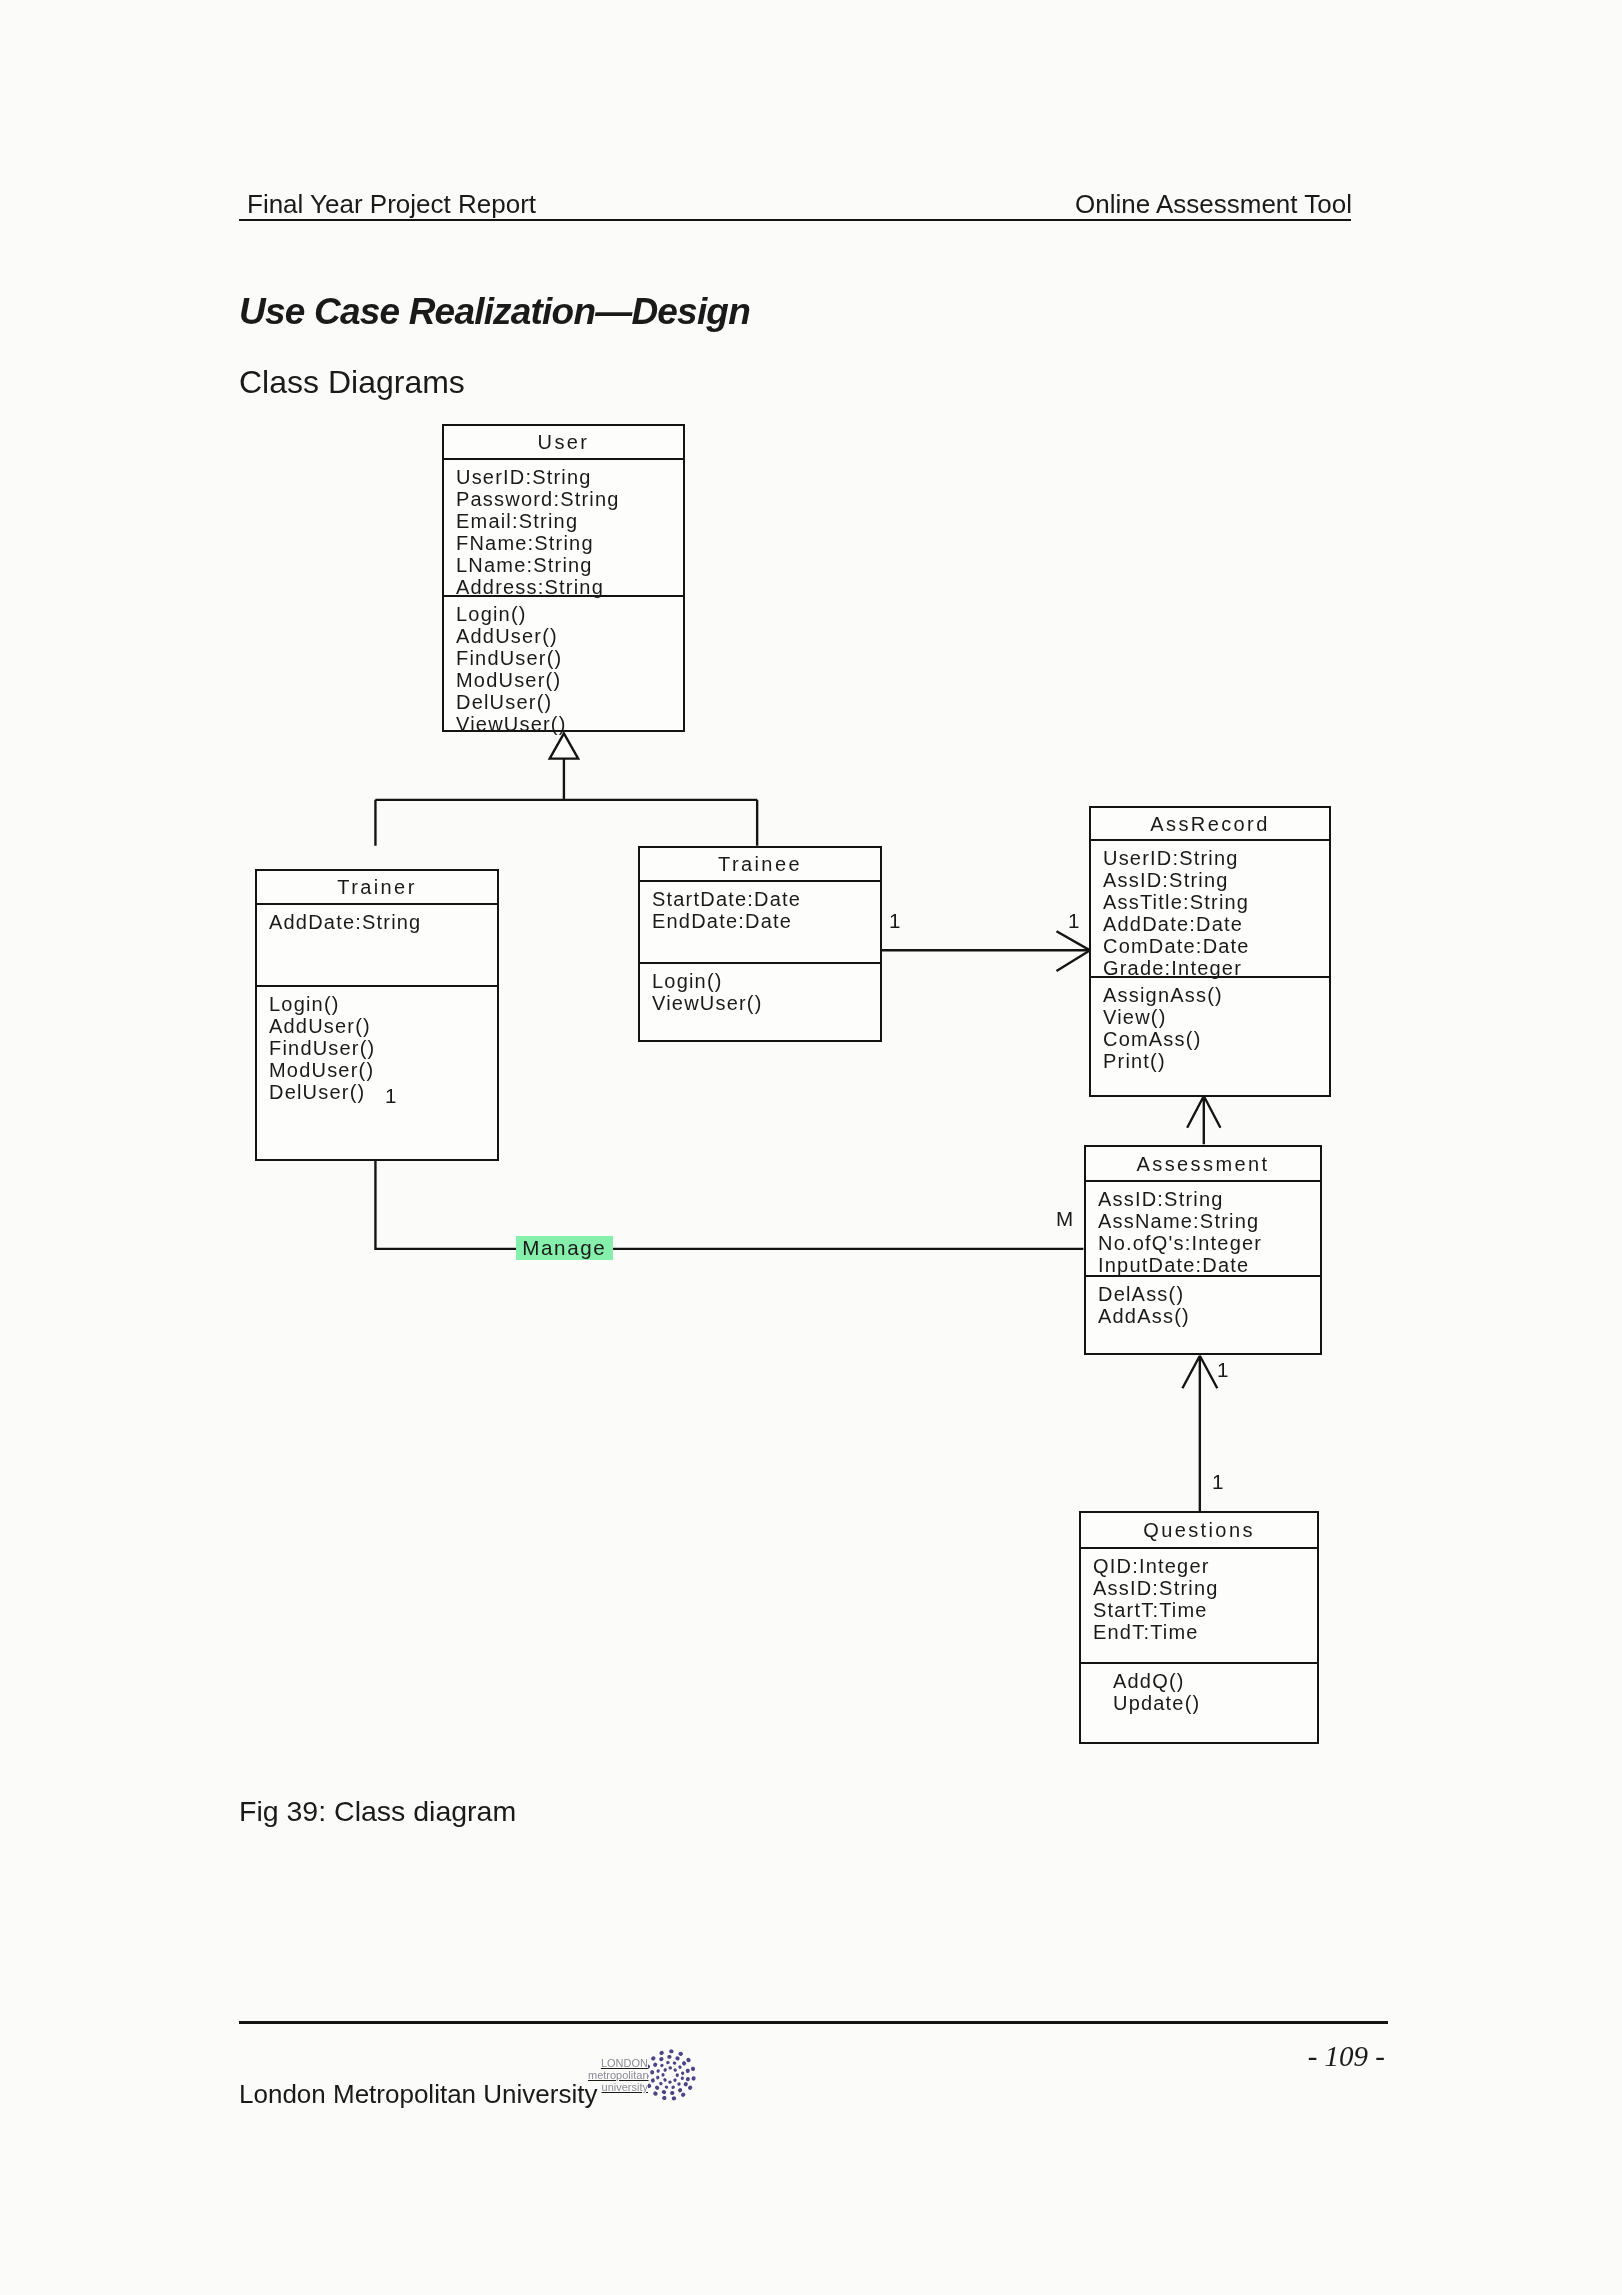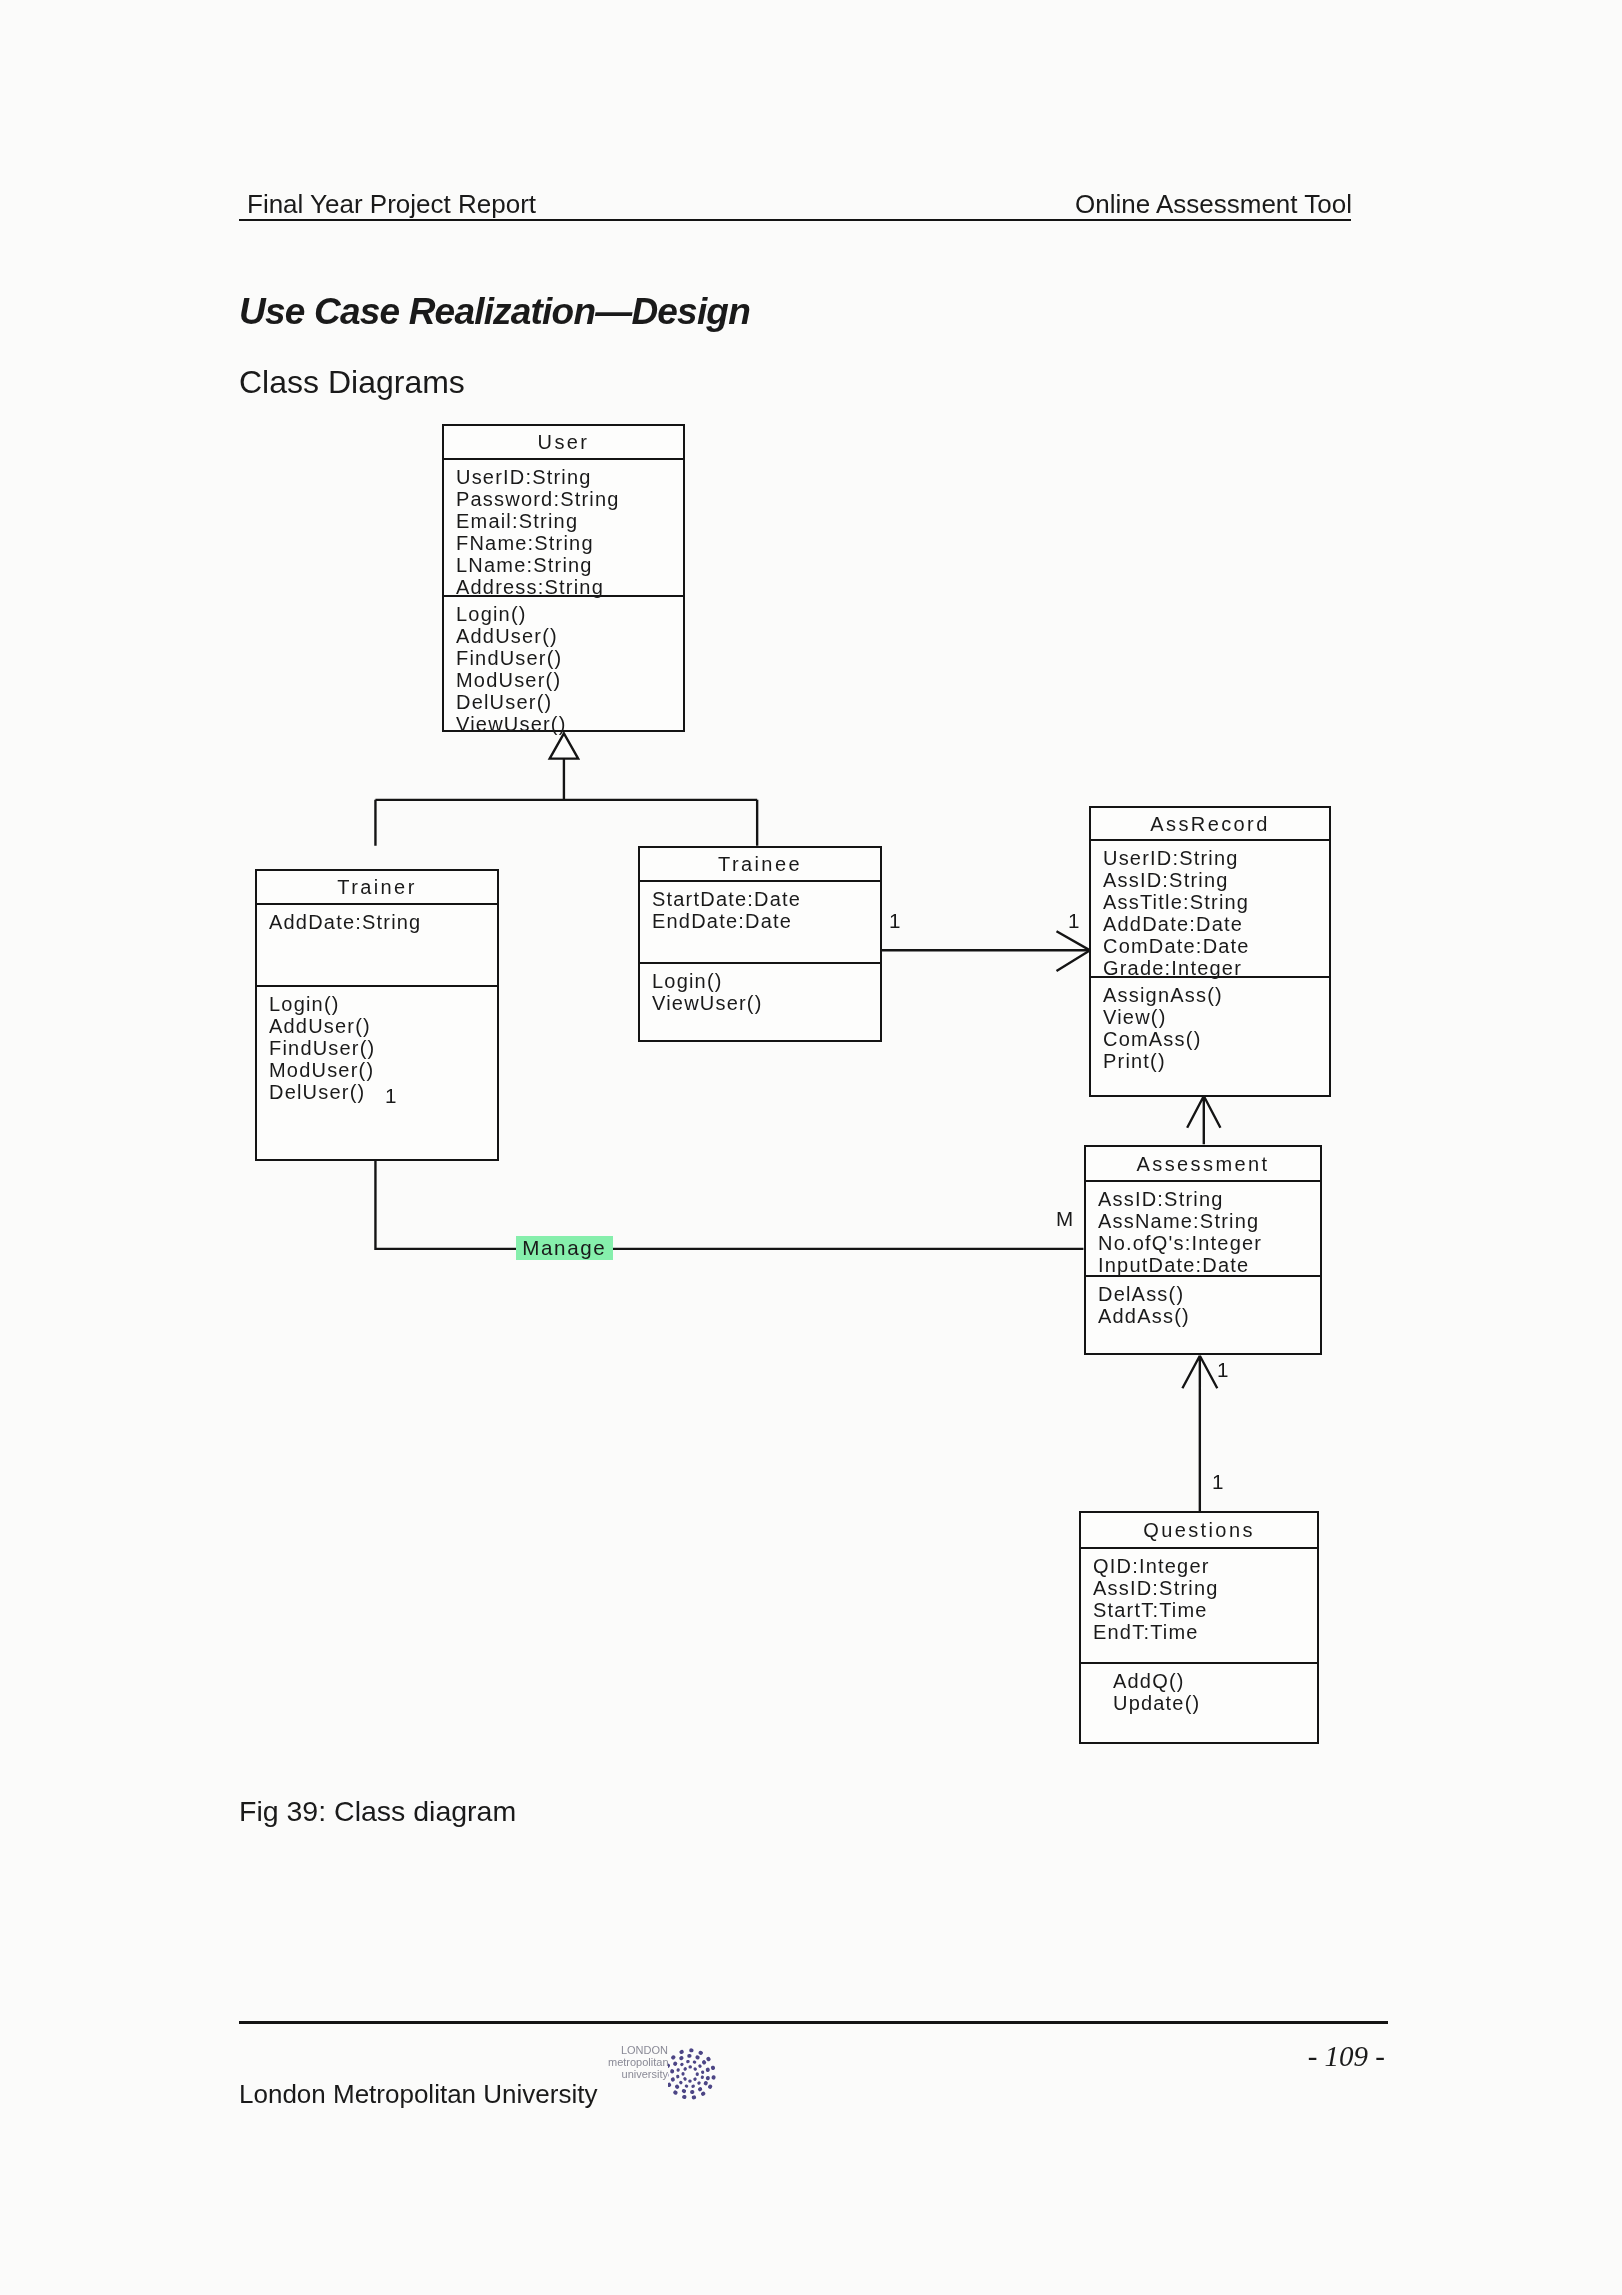--- a/index.html
+++ b/index.html
@@ -149,21 +149,21 @@
   <div class="mult" style="left:1030px;top:1207px;width:44px;text-align:right;">M</div>
   <div class="mult" style="left:1217px;top:1358px;">1</div>
   <div class="mult" style="left:1212px;top:1470px;">1</div>
   <div class="edge-label" style="left:516px;top:1236px;">Manage</div>
 
   <div class="abs caption" style="left:239px;top:1795px;">Fig 39: Class diagram</div>
 
   <div class="abs ftr-rule" style="left:239px;top:2021px;width:1149px;"></div>
   <div class="abs ftr-text" style="left:239px;top:2079px;">London Metropolitan University</div>
 
-  <div class="abs" style="left:608px;top:2044px;width:111px;height:62px;display:flex;">
+  <div class="abs" style="left:588px;top:2044px;width:111px;height:62px;display:flex;align-items:center;text-decoration:underline;">
     <div class="logo-text" style="width:60px;">LONDON
 metropolitan
 university</div>
     <svg width="49" height="60" viewBox="0 0 62 76">
       <g fill="none" stroke="#4c4585" stroke-linecap="round">
         <circle cx="28" cy="38" r="9" stroke-width="4" stroke-dasharray="0.5 6.5"></circle>
         <circle cx="28" cy="38" r="16" stroke-width="4" stroke-dasharray="0.5 8" transform="rotate(14 28 38)"></circle>
         <circle cx="28" cy="38" r="23" stroke-width="5" stroke-dasharray="0.5 10" transform="rotate(30 28 38)"></circle>
         <circle cx="28" cy="38" r="30" stroke-width="5" stroke-dasharray="0.5 12" transform="rotate(8 28 38)"></circle>
       </g>

